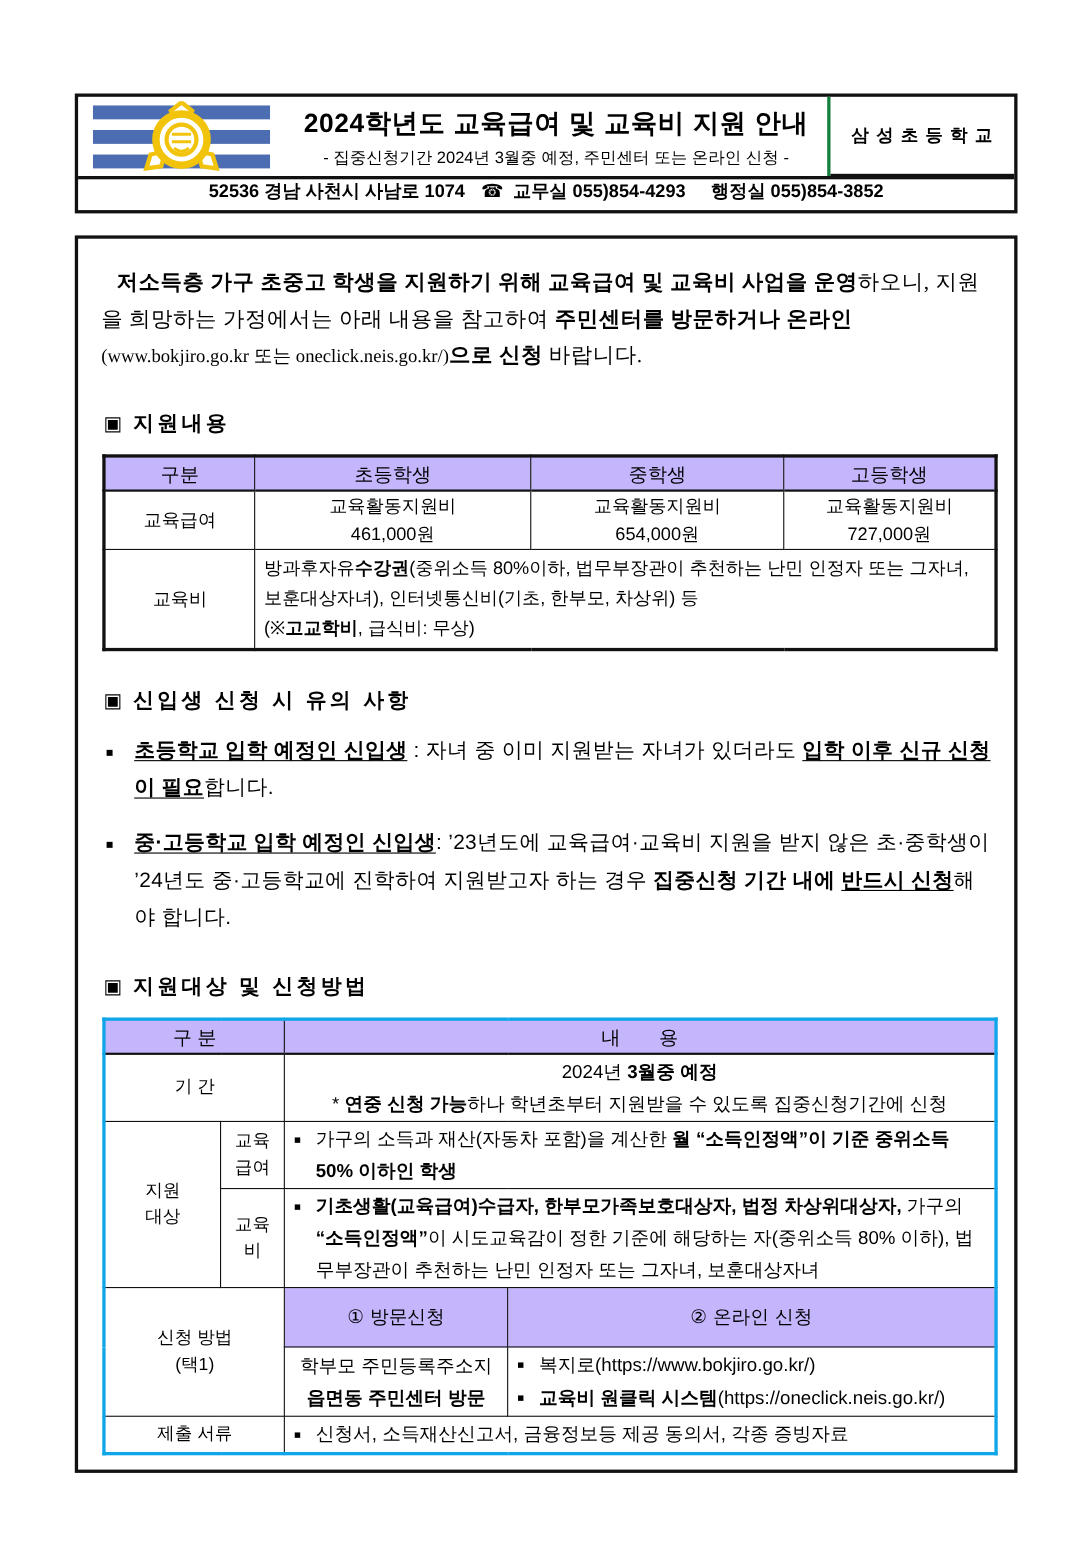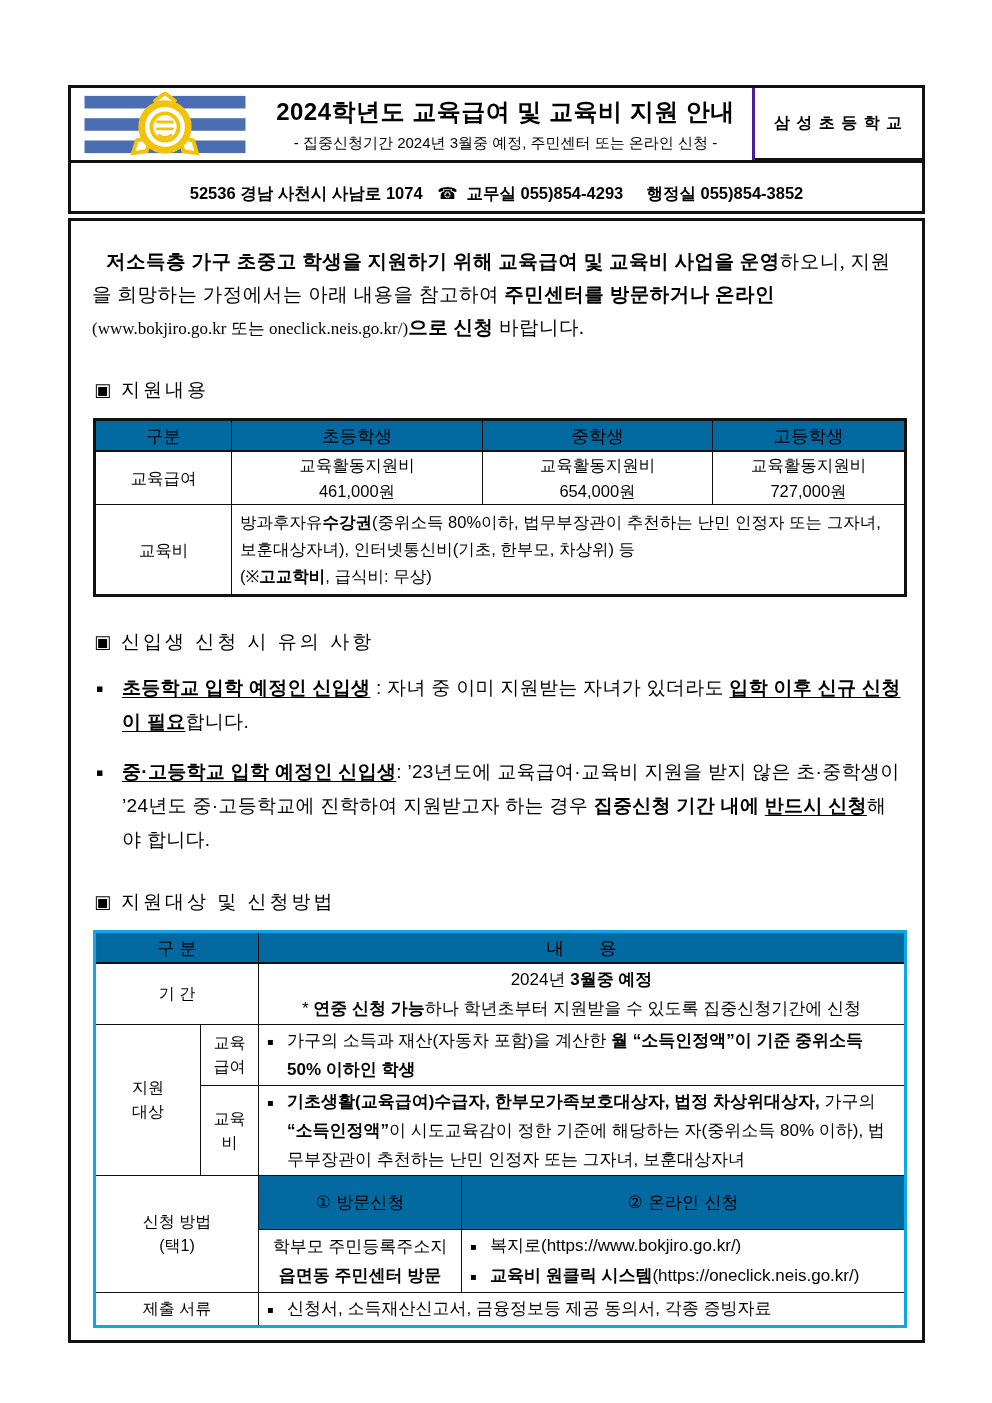--- a/index.html
+++ b/index.html
@@ -11,44 +11,44 @@
   }
   .page { width:992px; height:1268px; padding:85px 67px 0 68px; }
 
   
   .header-box { border:3px solid #111; }
   .header-top { display:flex; height:72px; }
   .logo-area { width:188px; display:flex; align-items:center; justify-content:center; }
   .title-area { flex:1; text-align:center; padding-top:8px; }
   .doc-title { font-size:24px; font-weight:bold; letter-spacing:0.5px; }
   .doc-subtitle { font-size:15px; margin-top:6px; }
-  .header-right { width:170px; border-left:3px solid #4c1d95; display:flex; flex-direction:row; }
+  .header-right { width:170px; border-left:3px solid #15803d; display:flex; flex-direction:row; }
   .school-name { flex:1; border-bottom:2px solid #111; display:flex; align-items:center; justify-content:center; font-weight:bold; font-size:16px; letter-spacing:1px; }
   .manager { flex:1; display:flex; align-items:center; justify-content:center; font-weight:bold; font-size:16px; }
-  .header-address { border-top:3px solid #111; text-align:center; font-weight:bold; font-size:16.5px; padding:20px 0 6px; }
+  .header-address { border-top:3px solid #111; text-align:center; font-weight:bold; font-size:16.5px; padding:0 0 6px; }
   .header-address .sp { display:inline-block; width:14px; }
   .phone-icon { font-family:"DejaVu Sans", sans-serif; margin:0 4px 0 10px; }
 
   
-  .body-box { border:3px solid #111; margin-top:4px; height:1125px; padding:24px 21px 0; overflow:hidden; }
+  .body-box { border:3px solid #111; margin-top:20px; height:1125px; padding:24px 21px 0; overflow:hidden; }
 
   .intro { font-family:"Liberation Serif", serif; font-size:19.5px; line-height:33px; text-indent:14px; letter-spacing:0.5px; }
   .b { font-weight:bold; }
   .u { text-decoration:underline; text-underline-offset:3px; }
   .small { font-size:17px; letter-spacing:0; }
 
-  .section-h { font-size:19px; letter-spacing:3px; margin:32px 0 0 2px; }
+  .section-h { font-size:19px; letter-spacing:3px; margin:32px 0 0 2px;font-weight:bold; }
   .section-h .marker { font-family:"DejaVu Sans", sans-serif; letter-spacing:0; margin-right:10px; font-size:18px; }
 
   table { border-collapse:collapse; table-layout:fixed; width:811px; margin:15px 0 0 1px; }
   th, td { border:1px solid #111; }
   .t1, .t2 { font-size:17px; }
   .t1 { border:3px solid #111; }
   .t2 { border:3px solid #0ea5e9; }
-  .gray { background:#0369a1; }
+  .gray { background:#c4b5fd; }
   .t1 th, .t2 th { font-weight:normal; padding:3px 0 2px; font-size:17.5px; }
   .t1 tr.head th { border-bottom:2.5px solid #111; }
   .t2 tr.head th { border-bottom:2.5px solid #111; }
   .cell-c { text-align:center; vertical-align:middle; line-height:26px; }
   .cell-l { text-align:left; vertical-align:middle; padding:4px 8px; line-height:27px; }
   .t1 td { font-size:16.5px; }
 
   .note-row { display:flex; margin:16px 0 0 4px; font-size:19px; line-height:34px; }
   .note-row .marker { width:26px; padding-top:1px; font-size:11px; font-family:"DejaVu Sans", sans-serif; }
   .note-row .txt { flex:1; letter-spacing:0.3px; }

